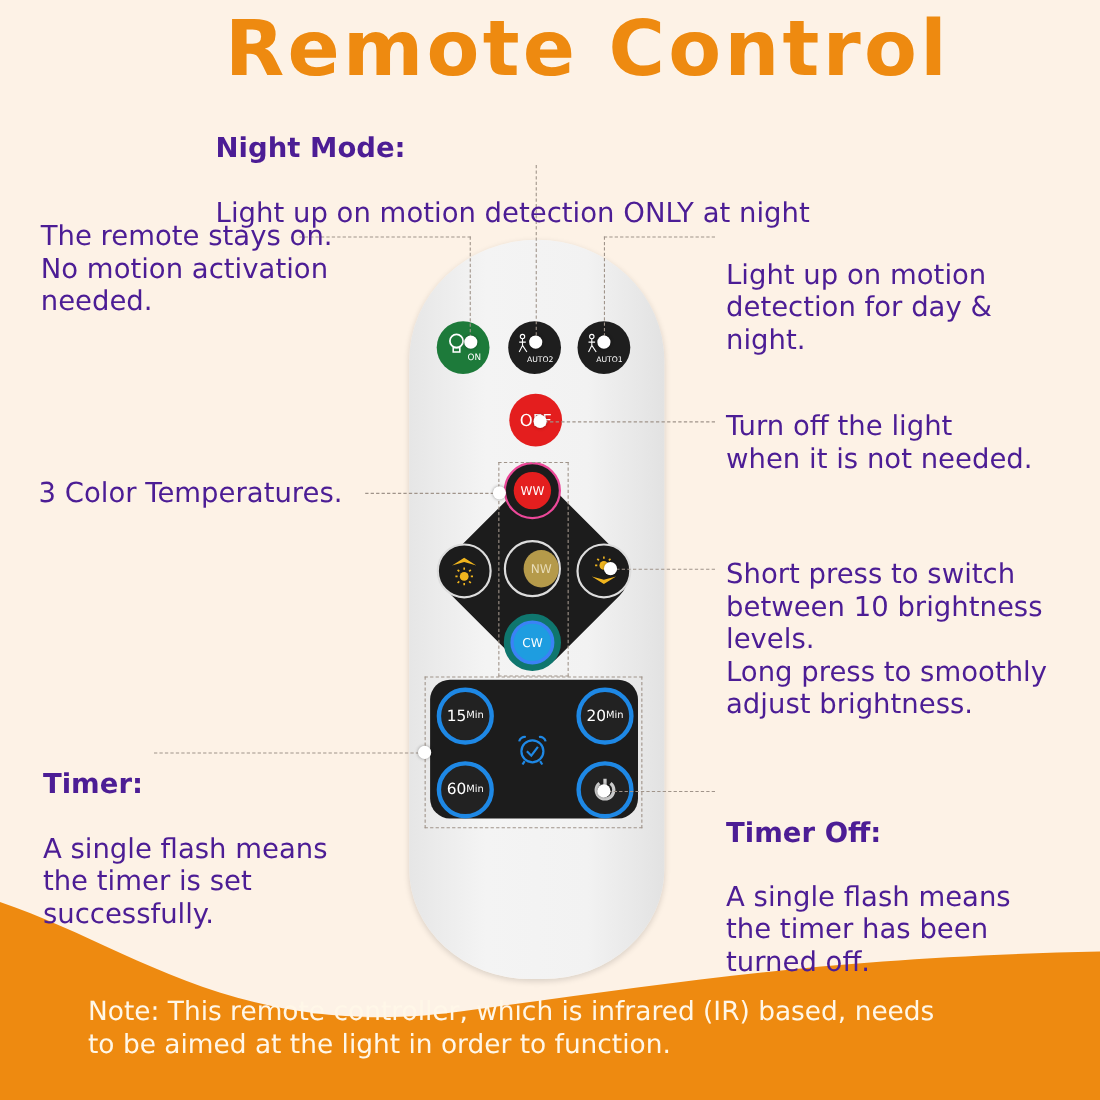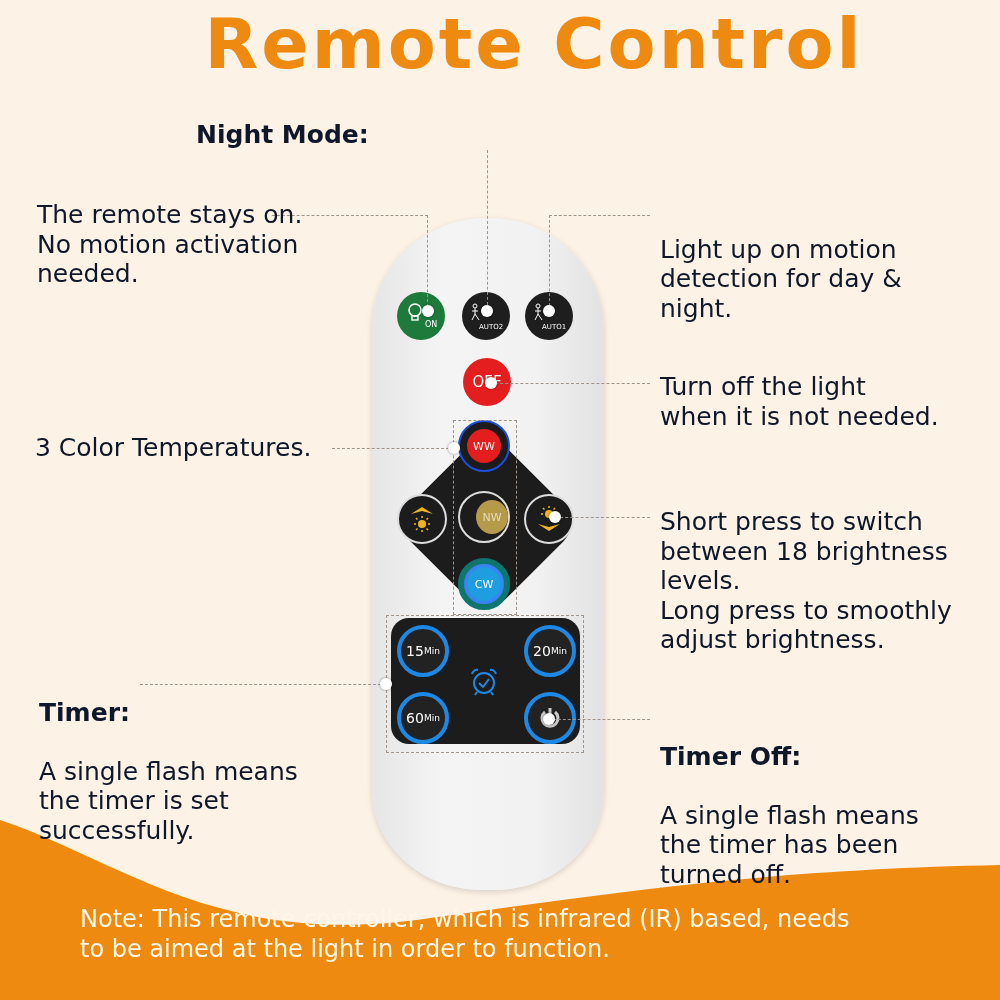--- a/index.html
+++ b/index.html
@@ -1,19 +1,19 @@
 <!DOCTYPE html>
 <html><head>
 <meta charset="utf-8">
 <style>
   html,body{margin:0;padding:0;}
   body{width:1000px;height:1000px;position:relative;overflow:hidden;background:#fdf2e6;font-family:"DejaVu Sans",sans-serif;color:#3a332d;}
   .abs{position:absolute;}
   .title{left:0;top:4px;width:1000px;text-align:center;font-family:"DejaVu Sans",sans-serif;font-weight:bold;font-size:70px;color:#ee8a10;letter-spacing:3px;line-height:80px;padding-left:34px;}
-  .txt{font-size:25px;line-height:29.5px;color:#0f172a;white-space:pre-line;}
+  .txt{font-size:25px;line-height:29.5px;color:#4c1d95;white-space:pre-line;}
   .head{font-weight:bold;}
   .dash{position:absolute;border-color:#a0948a;border-style:dashed;border-width:0;}
   .dot{position:absolute;width:12px;height:12px;border-radius:50%;background:#fff;box-shadow:0 0 3px rgba(0,0,0,.4);}
   .remote{left:372px;top:218px;width:232px;height:672px;border-radius:116px 116px 110px 110px/110px 110px 100px 100px;background:linear-gradient(90deg,#e6e6e6,#f4f4f4 30%,#f2f2f2 70%,#e2e2e2);box-shadow:0 2px 6px rgba(0,0,0,.15);}
   .rbtn{position:absolute;border-radius:50%;display:flex;align-items:center;justify-content:center;color:#fff;font-size:9px;}
   .diamond{left:392px;top:428px;width:190px;height:190px;}
   .timerpad{left:391px;top:618px;width:189px;height:126px;background:#1c1c1c;border-radius:18px;}
   .tbtn{position:absolute;width:52px;height:52px;border-radius:50%;border:4px solid #1e88e5;background:#222;color:#fff;font-size:14px;display:flex;align-items:center;justify-content:center;box-sizing:border-box;}
   .tbtn small{font-size:9px;}
   .wave{left:0;top:0;width:1000px;height:1000px;}
@@ -54,21 +54,21 @@
   <span style="position:absolute;left:17px;top:31px;font-size:7px;">AUTO1</span>
 </div>
 
 <div class="rbtn" style="left:463px;top:358px;width:48px;height:48px;background:#e41e1e;font-size:15px;">
   <span>OFF</span>
 </div>
 
 <div class="abs diamond">
   <div style="position:absolute;left:28px;top:28px;width:134px;height:134px;background:#1c1c1c;border-radius:26px;transform:rotate(45deg);"></div>
 </div>
-<div class="rbtn" style="left:458px;top:420px;width:52px;height:52px;background:#1c1c1c;border:2px solid #1d4ed8;box-sizing:border-box;">
+<div class="rbtn" style="left:458px;top:420px;width:52px;height:52px;background:#1c1c1c;border:2px solid #ec4899;box-sizing:border-box;">
   <div style="width:34px;height:34px;border-radius:50%;background:#e41e1e;display:flex;align-items:center;justify-content:center;font-size:11px;">
       <span>WW</span>
     </div>
 </div>
 <div class="rbtn" style="left:458px;top:491px;width:52px;height:52px;background:#1c1c1c;border:2px solid #ddd;box-sizing:border-box;">
   <div style="width:34px;height:34px;border-radius:50%;background:#b59a4a;display:flex;align-items:center;justify-content:center;font-size:11px;color:#e8dcb8;margin-left:16px;">
       <span>NW</span>
     </div>
 </div>
 <div class="rbtn" style="left:458px;top:558px;width:52px;height:52px;background:#3b82f6;border:6px solid #0f766e;box-sizing:border-box;">
@@ -149,34 +149,35 @@
 <div class="dot" style="left:481px;top:305px;"></div>
 <div class="dot" style="left:543px;top:305px;"></div>
 <div class="dot" style="left:485px;top:377px;"></div>
 <div class="dot" style="left:448px;top:442px;"></div>
 <div class="dot" style="left:549px;top:511px;"></div>
 <div class="dot" style="left:380px;top:678px;"></div>
 <div class="dot" style="left:543px;top:713px;"></div>
 
 <div class="abs txt" style="left:196px;top:90px;">
   <div class="head">Night Mode:</div>
+  <div>Light up on motion detection ONLY at night</div>
 </div>
 <div class="abs txt" style="left:37px;top:200px;">The remote stays on.
 No motion activation
 needed.</div>
 <div class="abs txt" style="left:660px;top:205px;">
   <div>Light up on motion
 detection for day &amp;
 night.</div>
 </div>
 <div class="abs txt" style="left:660px;top:372px;">Turn off the light
 when it is not needed.</div>
 <div class="abs txt" style="left:35px;top:433px;">3 Color Temperatures.</div>
 <div class="abs txt" style="left:660px;top:507px;">Short press to switch
-between 18 brightness
+between 10 brightness
 levels.
 Long press to smoothly
 adjust brightness.</div>
 <div class="abs txt" style="left:39px;top:668px;">
   <div class="head">Timer:</div>
   <div>A single flash means
 the timer is set
 successfully.</div>
 </div>
 <div class="abs txt" style="left:660px;top:712px;">

